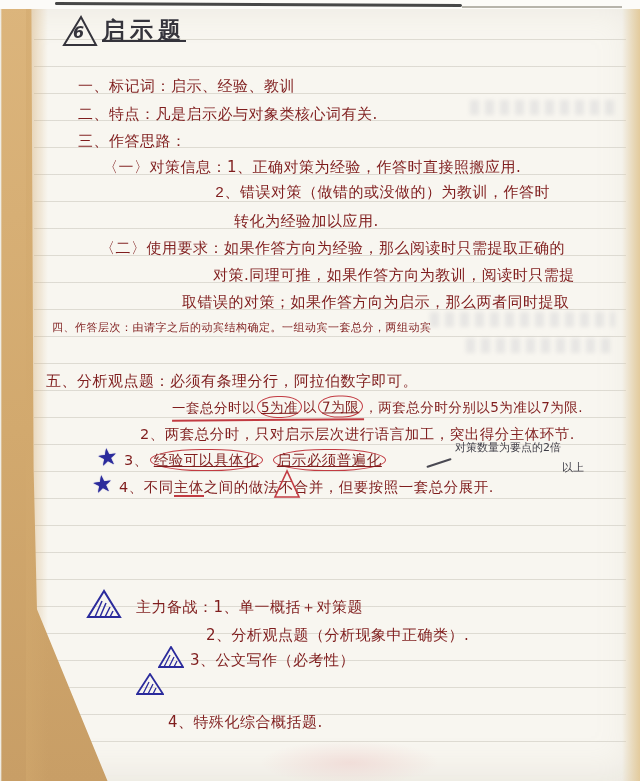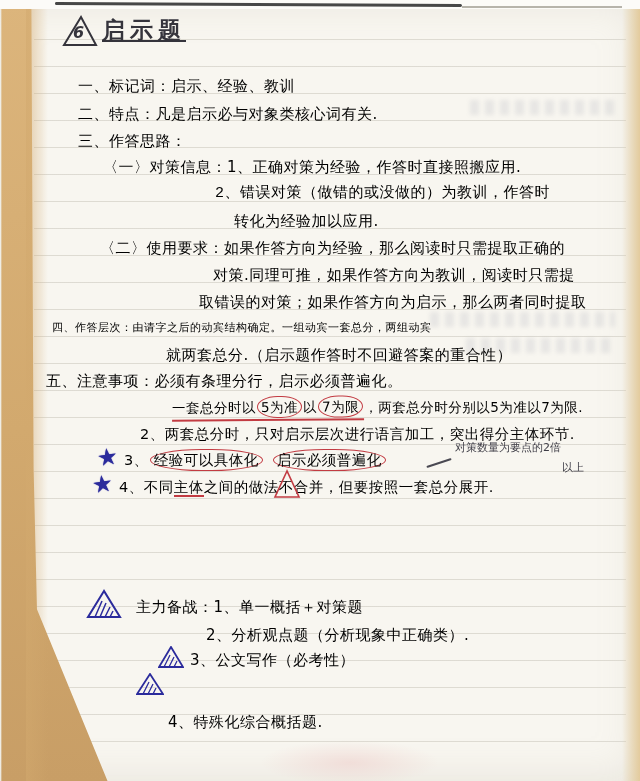--- a/index.html
+++ b/index.html
@@ -16,28 +16,28 @@
     background:linear-gradient(to left,#e3cb9d,rgba(227,203,157,0));}
   .top-band{position:absolute;left:0;top:0;width:640px;height:9px;background:#fcfbf8;}
   
   .rules{position:absolute;left:34px;top:13px;width:592px;height:733px;
     background:repeating-linear-gradient(to bottom,transparent 0,transparent 26px,#d9d6cd 26px,#d9d6cd 27px);
     opacity:.85;}
   .top-dark-line{position:absolute;left:55px;top:3px;width:407px;height:3px;background:#474747;
     transform:rotate(.25deg);border-radius:2px;}
   .top-dark-line-ext{position:absolute;left:462px;top:6px;width:160px;height:2px;background:#b7b4ab;}
   
-  .hl{position:absolute;white-space:nowrap;color:#000000;font-size:15px;line-height:20px;letter-spacing:.5px;}
+  .hl{position:absolute;white-space:nowrap;color:#7f1d1d;font-size:15px;line-height:20px;letter-spacing:.5px;}
   .title{font-size:23px;letter-spacing:5px;font-weight:bold;color:#35343c;}
   .title-marker{position:absolute;left:62px;top:15px;width:36px;height:32px;}
   .title-marker svg{position:absolute;left:0;top:0;}
   .marker-num{position:absolute;left:11px;top:8px;font-size:16px;font-weight:bold;font-style:italic;color:#35343c;}
   
   .red-underline{display:inline-block;border-bottom:2px solid #c23b42;padding-bottom:1px;transform:rotate(-.4deg);}
-  .red-oval{display:inline-block;border:1.7px solid #c23b42;border-radius:50% / 55%;padding:0 3px;margin:0 1px;}
+  .red-oval{display:inline-block;border:1.7px solid #c23b42;border-radius:50% / 55%;padding:0 3px;margin:0 1px;text-decoration:underline;}
   .red-word-underline{border-bottom:2px solid #c23b42;}
   .tri-wrap{position:relative;display:inline-block;}
   .tri-overlay{position:absolute;left:-5px;top:-7px;overflow:visible;}
   
   .star{position:absolute;color:#2b2b9c;font-size:23px;text-shadow:0 0 1px #2b2b9c;transform:rotate(-8deg);}
   .tri-icon{position:absolute;}
   .small-note{position:absolute;color:#3e3d46;font-size:11px;letter-spacing:0;line-height:14px;white-space:nowrap;}
   .connector{position:absolute;width:26px;height:2px;background:#4a4952;transform:rotate(-18deg);border-radius:2px;}
   
   .bleed{position:absolute;height:15px;filter:blur(2px);opacity:.5;
@@ -73,25 +73,24 @@
   <div class="hl" style="left:78px;top:76px;">一、标记词：启示、经验、教训</div>
   <div class="hl" style="left:78px;top:131px;">三、作答思路：</div>
   <div class="hl" style="left:78px;top:104px;">二、特点：凡是启示必与对象类核心词有关.</div>
 
   <div class="hl" style="left:103px;top:157px;">〈一〉对策信息：1、正确对策为经验，作答时直接照搬应用.</div>
   <div class="hl" style="left:215px;top:184px;font-family:Liberation Mono, monospace;">2、错误对策（做错的或没做的）为教训，作答时</div>
   <div class="hl" style="left:234px;top:211px;">转化为经验加以应用.</div>
 
   <div class="hl" style="left:100px;top:238px;">〈二〉使用要求：如果作答方向为经验，那么阅读时只需提取正确的</div>
   <div class="hl" style="left:213px;top:265px;">对策.同理可推，如果作答方向为教训，阅读时只需提</div>
-  <div class="hl" style="left:199px;top:292px;">取错误的对策；如果作答方向为启示，那么两者同时提取</div>
+  <div class="hl" style="left:182px;top:292px;">取错误的对策；如果作答方向为启示，那么两者同时提取</div>
 
   <div class="hl" style="left:52px;top:318px;font-size:11px;text-align:right;">四、作答层次：由请字之后的动宾结构确定。一组动宾一套总分，两组动宾</div>
-  <div class="hl" style="left:166px;top:345px;">就两套总分.（启示题作答时不回避答案的重合性）</div>
-  <div class="hl" style="left:46px;top:371px;">五、注意事项：必须有条理分行，启示必须普遍化。</div>
+  <div class="hl" style="left:46px;top:371px;">五、分析观点题：必须有条理分行，阿拉伯数字即可。</div>
 
   <div class="hl" style="left:172px;top:396px;font-size:13.5px;">
     <span class="red-underline">
       <span>一套总分时以</span><span class="red-oval">5为准</span><span>以</span><span class="red-oval">7为限</span></span><span>，两套总分时分别以5为准以7为限.</span>
   </div>
 
   <div class="hl" style="left:140px;top:424px;font-size:14.5px;">2、两套总分时，只对启示层次进行语言加工，突出得分主体环节.</div>
 
   <span class="star" style="left:97px;top:444px;">★</span>
   <div class="hl" style="left:124px;top:449px;font-size:14.5px;">

